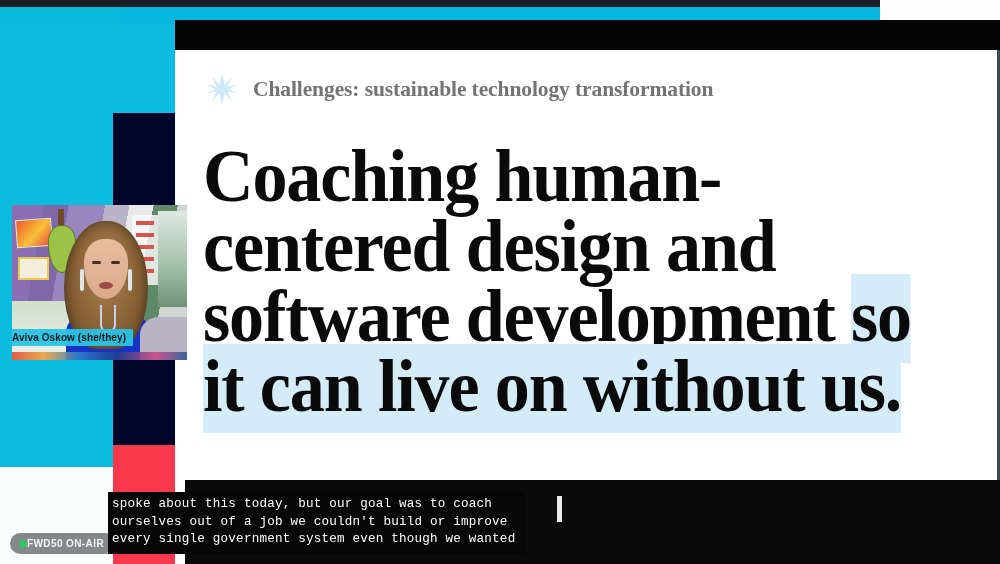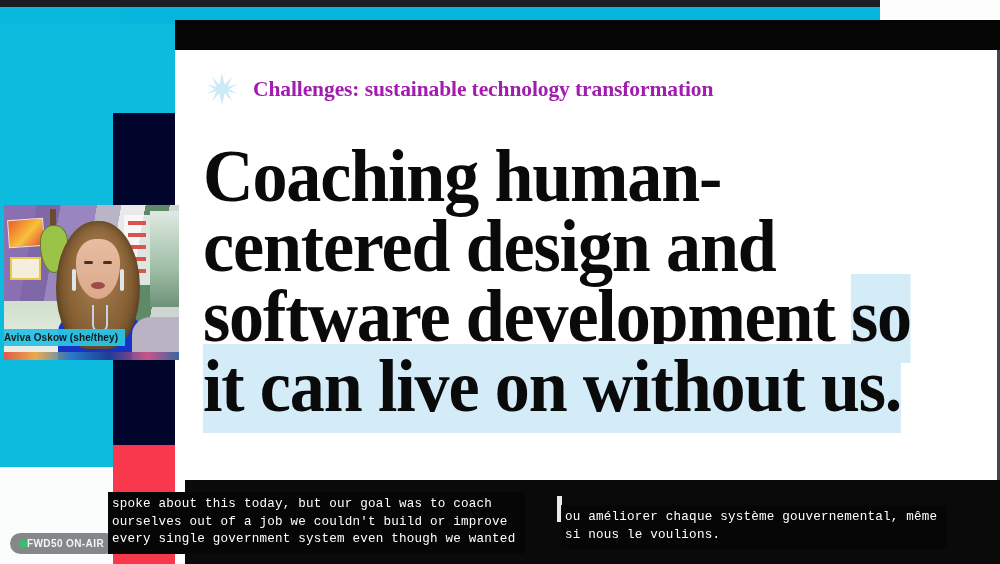--- a/index.html
+++ b/index.html
@@ -73,21 +73,21 @@
     display: flex;
     align-items: center;
     gap: 14px;
   }
   #sparkle-icon { width: 34px; height: 34px; flex: 0 0 34px; }
   #slide-eyebrow-text {
     font-family: "Liberation Serif", serif;
     font-weight: 700;
     font-size: 21.5px;
     letter-spacing: -0.1px;
-    color: #a21caf;
+    color: #737373;
     white-space: nowrap;
   }
 
   #slide-headline {
     position: absolute;
     left: 28px;
     top: 92px;
     width: 760px;
     font-family: "Liberation Serif", serif;
     font-weight: 700;
@@ -100,21 +100,21 @@
   }
   #slide-headline .hl {
     background: #d3ecf8;
     box-decoration-break: clone;
     -webkit-box-decoration-break: clone;
     padding: 2px 0 6px 0;
   }
 
   
   #video-tile {
-    left: 4px; top: 205px; width: 175px; height: 155px;
+    left: 12px; top: 205px; width: 175px; height: 155px;
     overflow: hidden;
     background: #c2410c;
   }
   #video-bg {
     position: absolute; inset: 0;
     background:
       radial-gradient(ellipse 58px 80px at 96px 108px, #3a2e7d 0%, rgba(58,46,125,0) 62%),
       linear-gradient(100deg,
         #8a6fb2 0%, #8a6fb2 16%,
         #7f67a8 16%, #7f67a8 28%,
@@ -308,16 +308,14 @@
 
   <div class="block" id="on-air-badge">
     <div id="on-air-dot"></div>
     <div id="on-air-label">FWD50 ON-AIR</div>
   </div>
 
   <div class="block caption-box" id="caption-en">spoke about this today, but our goal was to coach
 ourselves out of a job we couldn't build or improve
 every single government system even though we wanted</div>
   <div class="block" id="caption-fr-tick"></div>
-  <div class="block caption-box" id="caption-fr">ou améliorer chaque système gouvernemental, même
-si nous le voulions.</div>
 
 </div>
 
 </body></html>

